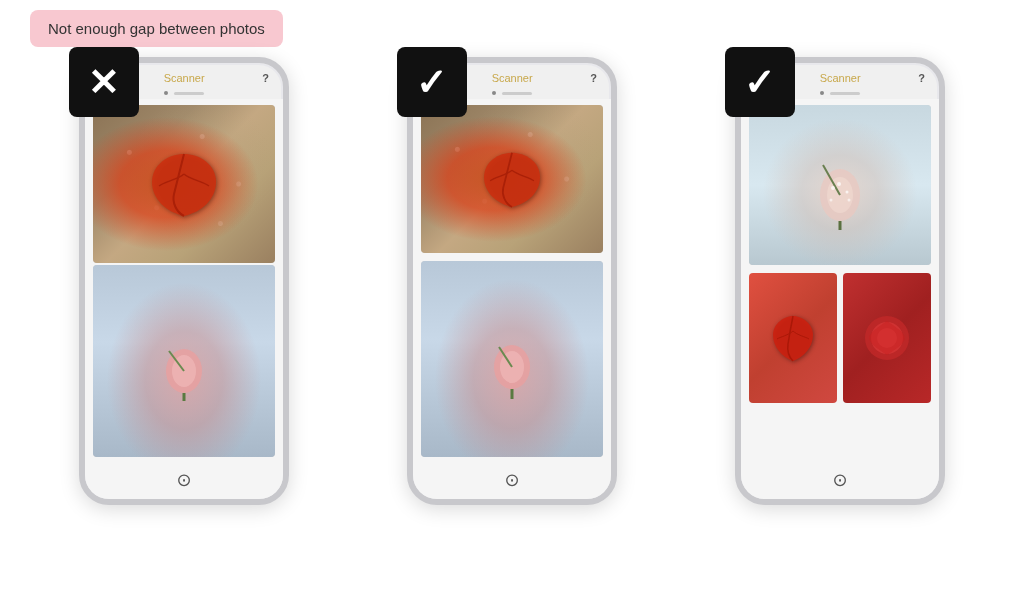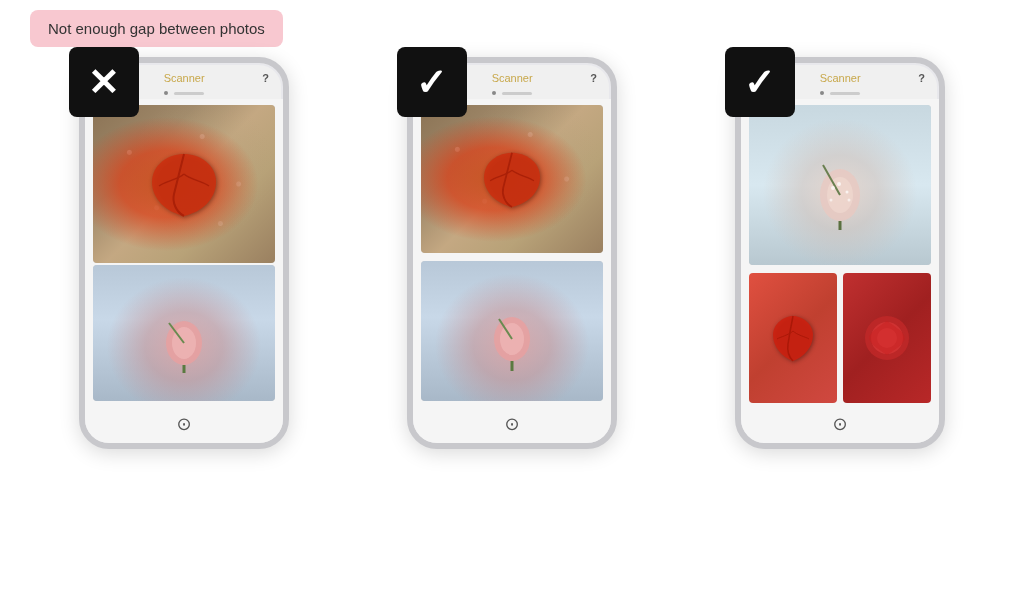--- a/index.html
+++ b/index.html
@@ -78,21 +78,21 @@
       color: white;
     }
 
     .check-icon.cross {
       color: white;
     }
 
     
     .phone {
       width: 210px;
-      height: 392px;
+      height: 448px;
       background: #f0f0f0;
       border-radius: 30px;
       border: 6px solid #c8c8cc;
       box-shadow: 0 4px 20px rgba(0,0,0,0.15), inset 0 0 0 2px #e8e8ec;
       display: flex;
       flex-direction: column;
       align-items: center;
       overflow: hidden;
       position: relative;
     }

